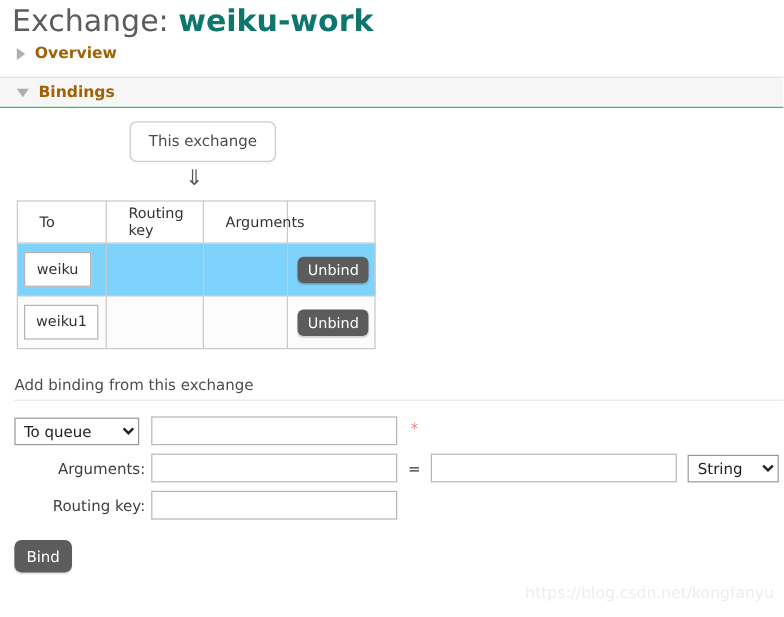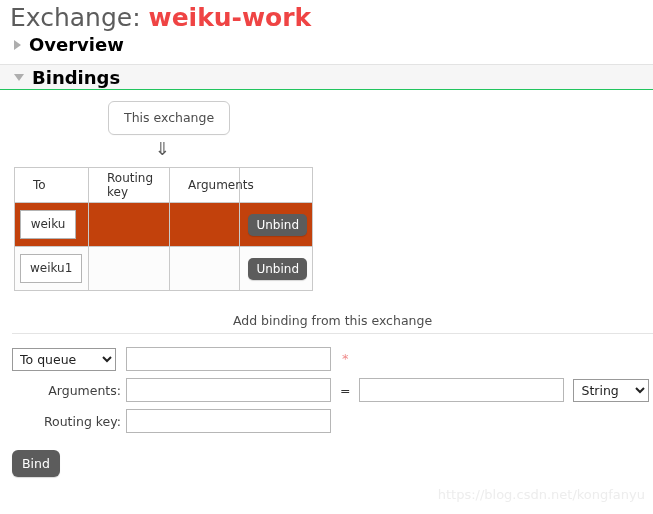--- a/index.html
+++ b/index.html
@@ -27,33 +27,33 @@
     font-weight: normal;
     line-height: 28px;
     letter-spacing: 0px;
     white-space: nowrap;
   }
   #page-title .t-prefix {
     color: #5c5c5c;
     font-weight: normal;
   }
   #page-title .t-name {
-    color: #ef4444;
+    color: #0f766e;
     font-weight: bold;
   }
 
   
   .section-head {
     display: flex;
     align-items: center;
     height: 21px;
     padding-left: 14px;
-    font-size: 18px;
+    font-size: 13px;
     font-weight: bold;
-    color: #000000;
+    color: #a16207;
   }
   .section-head .tri {
     display: inline-block;
     width: 0;
     height: 0;
     margin-right: 8px;
     flex: 0 0 auto;
   }
   .tri-right {
     border-top: 5px solid transparent;
@@ -124,21 +124,21 @@
     padding: 3px 18px;
     height: 19px;
     font-size: 12px;
   }
   table.bindings td {
     border: 1px solid #c9c9c9;
     padding: 4px 5px;
     vertical-align: middle;
     height: 44px;
   }
-  table.bindings tr.row-odd td { background: #c2410c; }
+  table.bindings tr.row-odd td { background: #7dd3fc; }
   table.bindings tr.row-even td { background: #fcfcfc; }
   .col-to        { width: 74px; }
   .col-rk        { width: 81px; }
   .col-args      { width: 70px; }
   .col-action    { width: 73px; }
 
   .queue-chip {
     display: inline-block;
     background: #ffffff;
     border: 1px solid #b3b3b3;
@@ -169,21 +169,20 @@
     box-shadow: 0 1px 1px rgba(0,0,0,0.15);
   }
 
   
   #add-binding-section { padding-top: 22px; }
   #add-binding-title {
     padding-left: 12px;
     font-size: 12.5px;
     color: #4d4d4d;
     padding-bottom: 5px;
-    text-align: center;
   }
   #add-binding-rule {
     height: 1px;
     background: #e4e4e4;
     margin: 0 0 0 12px;
     width: 641px;
   }
 
   #form-area {
     padding-top: 13px;

